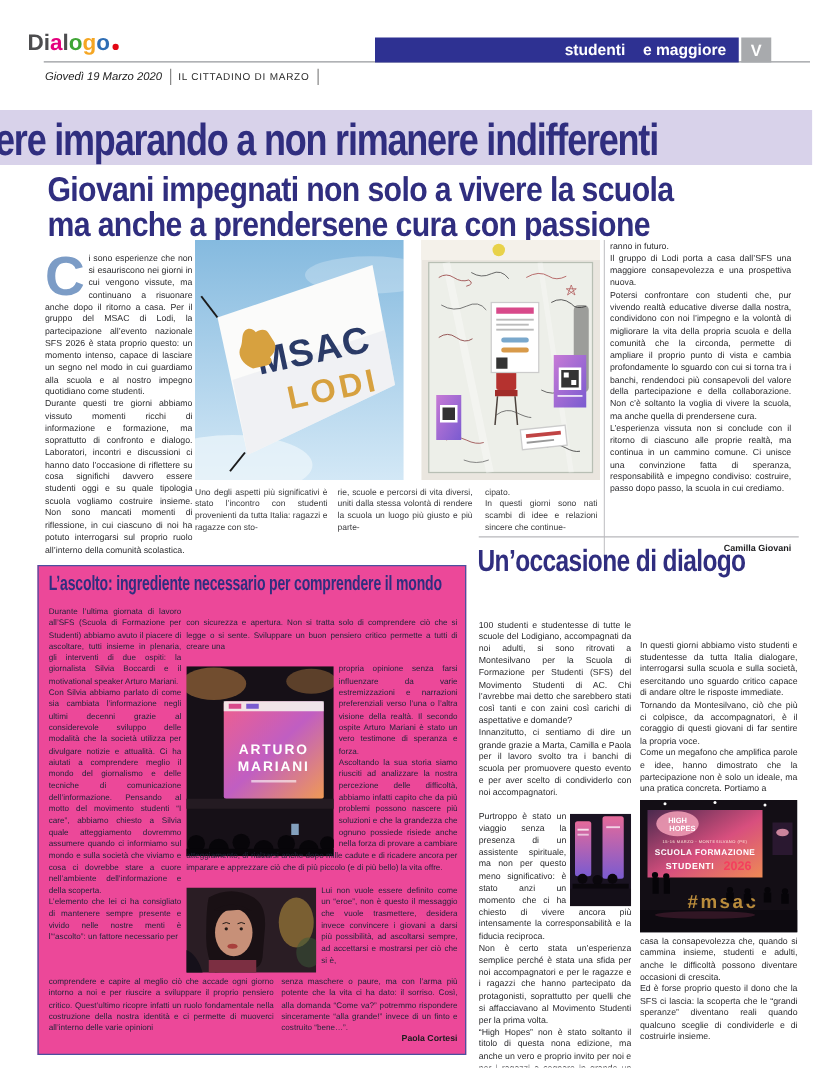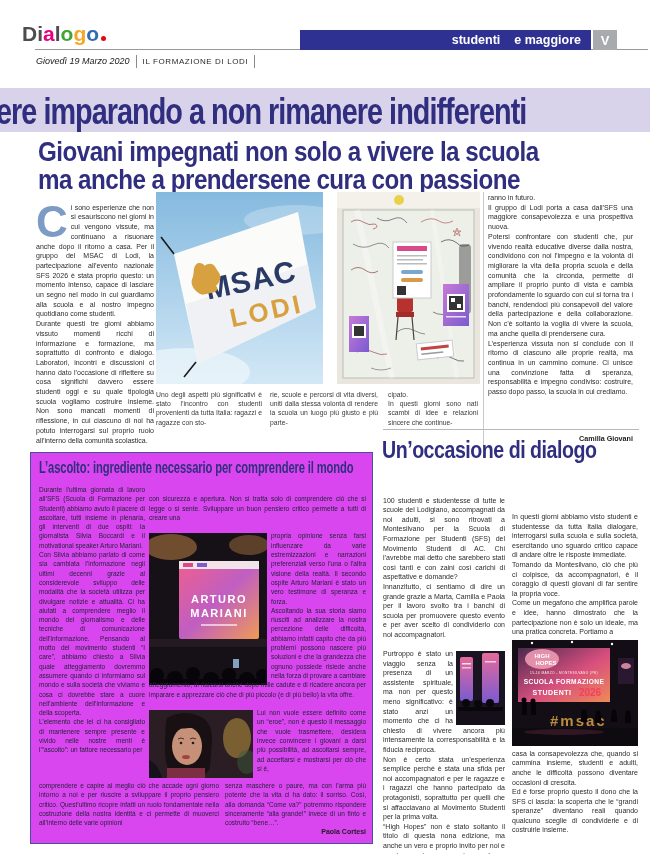--- a/index.html
+++ b/index.html
@@ -1,21 +1,21 @@
 <!DOCTYPE html>
 <html lang="it"><head>
 <meta charset="utf-8">
 <style>
   html,body{margin:0;padding:0;background:#fff;}
   #page{position:relative;width:650px;height:858px;background:#ffffff;
         font-family:"Liberation Sans","DejaVu Sans",sans-serif;overflow:hidden;}
   .abs{position:absolute;}
 
   
-  .logo{font-size:21px;font-weight:bold;letter-spacing:0;line-height:28px;}
+  .logo{font-size:18px;font-weight:bold;letter-spacing:0;line-height:28px;}
   .logo-dot{display:inline-block;width:5px;height:5px;border-radius:50%;margin-left:2px;}
   .thinrule{background:#97999d;height:1px;}
   .sectionbar{background:#2e3192;height:20px;display:flex;align-items:center;justify-content:flex-end;
               color:#fff;font-weight:bold;font-size:12.5px;padding-right:10px;box-sizing:border-box;gap:14px;}
   .vbox{background:#a8aaad;width:24px;height:20px;color:#fff;font-weight:bold;font-size:13px;
         display:flex;align-items:center;justify-content:center;}
   .dateline{display:flex;align-items:center;gap:6px;height:14px;}
   .date-it{font-style:italic;font-size:9px;color:#1a1a1a;}
   .paper-name{font-size:8px;letter-spacing:.6px;color:#2a2a2a;}
   .vsep{width:1px;height:13px;background:#8a8a8a;}
@@ -29,21 +29,21 @@
 
   
   .jtext{font-size:7px;line-height:9.7px;text-align:justify;color:#2b2b2e;white-space:pre-line;overflow:hidden;}
   .cap{font-size:6.8px;line-height:9.2px;text-align:justify;color:#3a3a3d;white-space:pre-line;overflow:hidden;}
   .dropcap{float:left;font-size:44px;line-height:36px;font-weight:bold;color:#7c9cc6;margin:1px 3px 0 0;}
   .byline{font-weight:bold;text-align:right;color:#1c1c1e;}
   .vrule{width:1px;background:#c9c9cc;}
   .photo{display:block;}
 
   
-  .boxart{background:#d946ef;border:1.5px solid #4b4f9f;box-sizing:border-box;}
+  .boxart{background:#ec4899;border:1.5px solid #4b4f9f;box-sizing:border-box;}
   .boxtitle{font-size:16.5px;font-weight:800;color:#302e7f;letter-spacing:-.2px;white-space:nowrap;
             transform:scaleX(.68);transform-origin:left top;}
   .btext{font-size:6.5px;line-height:9.3px;text-align:justify;color:#24243a;white-space:pre-line;overflow:hidden;}
   .phA{float:left;width:118px;height:152px;margin:2px 4px 1px 0;}
   .phB{float:left;width:104px;height:72px;margin:2px 4px 1px 0;}
 
   
   .dtitle{font-size:24.5px;font-weight:800;color:#302e7f;letter-spacing:-.6px;white-space:nowrap;
           transform:scaleX(.80);transform-origin:left top;}
   .dtext{font-size:7px;line-height:9.6px;text-align:justify;color:#2b2b2e;white-space:pre-line;}
@@ -59,21 +59,21 @@
   <div class="abs logo" style="left:22px;top:20px;"><span style="color: rgb(77, 77, 79);">D</span><span style="color: rgb(77, 77, 79);">i</span><span style="color: rgb(229, 0, 125);">a</span><span style="color: rgb(77, 77, 79);">l</span><span style="color: rgb(63, 165, 53);">o</span><span style="color: rgb(245, 166, 35);">g</span><span style="color: rgb(46, 109, 180);">o</span><span class="logo-dot" style="background: rgb(227, 6, 19);"></span></div>
   <div class="abs thinrule" style="left:35px;top:49px;width:613px;"></div>
   <div class="abs sectionbar" style="left:300px;top:30px;width:291px;">
     <span>studenti</span>
     <span>e maggiore</span>
   </div>
   <div class="abs vbox" style="left:593px;top:30px;">V</div>
   <div class="abs dateline" style="left:36px;top:54px;">
     <span class="date-it">Giovedì 19 Marzo 2020</span>
     <span class="vsep"></span>
-    <span class="paper-name">IL FORMAZIONE DI LODI</span>
+    <span class="paper-name">IL CITTADINO DI MARZO</span>
     <span class="vsep"></span>
   </div>
 
   <div class="abs band" style="left:0;top:88px;width:650px;height:44px;">
     <div class="abs bighead" style="left:-4px;top:3px;">ere imparando a non rimanere indifferenti</div>
   </div>
 
   <div class="abs subhead" style="left:38px;top:138px;">Giovani impegnati non solo a vivere la scuola</div>
   <div class="abs subhead" style="left:38px;top:166px;">ma anche a prendersene cura con passione</div>
 

